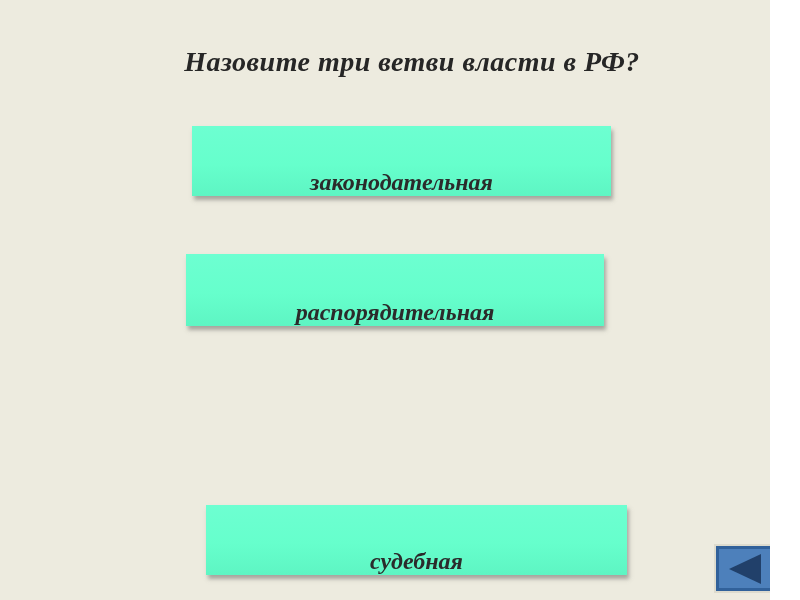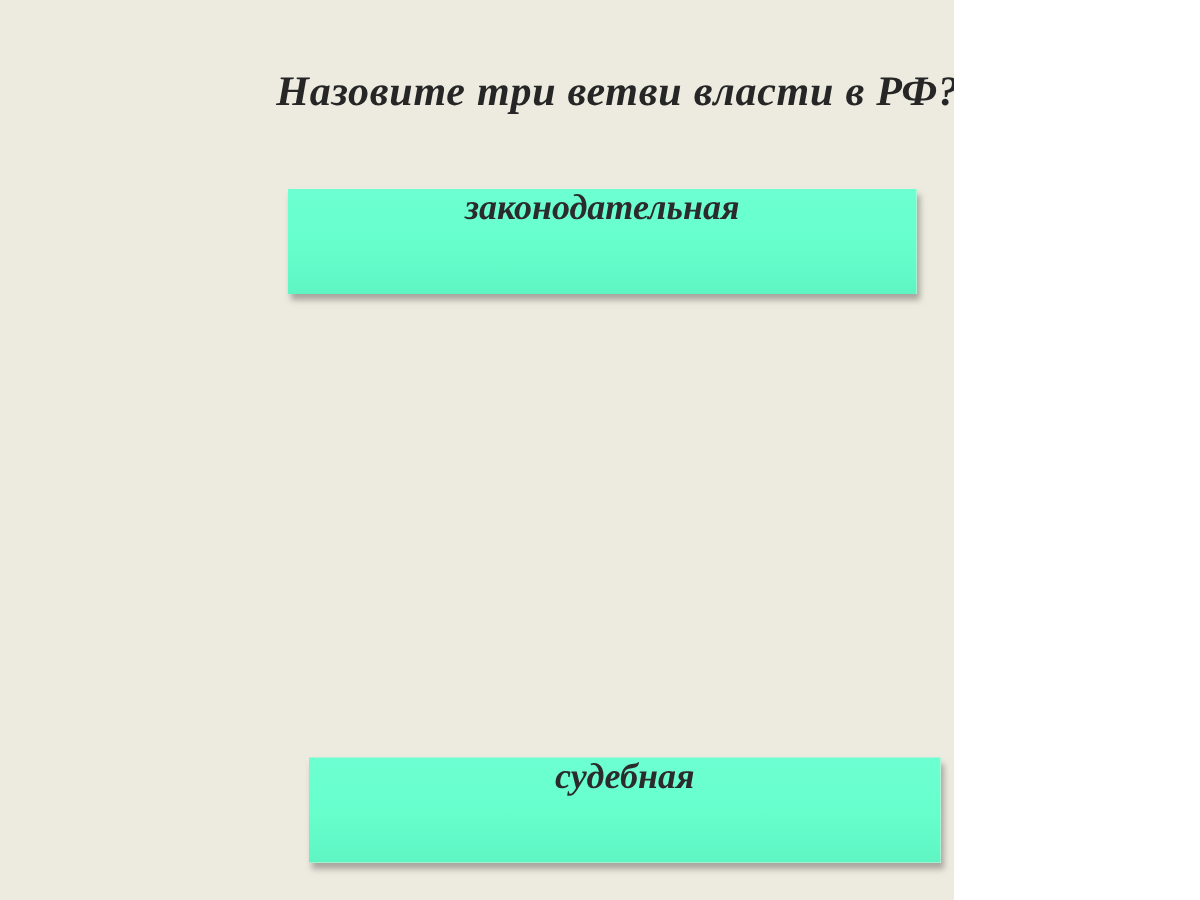--- a/index.html
+++ b/index.html
@@ -1,42 +1,42 @@
 <!DOCTYPE html>
 <html><head>
 <meta charset="utf-8">
 <style>
   html, body {
     margin: 0;
     padding: 0;
   }
   .slide {
     position: relative;
-    width: 636px;
+    width: 770px;
     height: 600px;
     background: #edebdf;
     overflow: hidden;
     font-family: "Liberation Serif", serif;
   }
   .question-title {
     position: absolute;
     left: 0;
     top: 46px;
     width: 824px;            
     text-align: center;
     font-size: 28px;
     font-weight: bold;
     font-style: italic;
     color: #262626;
     letter-spacing: 0.5px;
   }
   .answer-button {
     position: absolute;
     display: flex;
-    align-items: flex-start;
+    align-items: flex-end;
     justify-content: center;
     background: linear-gradient(180deg, #6dffd1 0%, #66ffcc 55%, #5ef5c3 100%);
     box-shadow: 2px 4px 4px rgba(110, 110, 105, 0.55);
     font-size: 24px;
     font-weight: bold;
     font-style: italic;
     color: #2b2b2b;
     cursor: pointer;
   }
   .answer-1 { left: 192px; top: 126px; width: 419px; height: 70px; }
@@ -71,20 +71,23 @@
 <body>
 
 <div class="slide">
 
   <div class="question-title">Назовите три ветви власти в РФ?</div>
 
   <div class="answer-button answer-1">
     <span>законодательная</span>
   </div>
 
+  <div class="answer-button answer-2">
+    <span>распорядительная</span>
+  </div>
 
 
   <div class="answer-button answer-4">
     <span>судебная</span>
   </div>
 
   <div class="nav-back-button">
     <span class="back-triangle"></span>
   </div>
 

